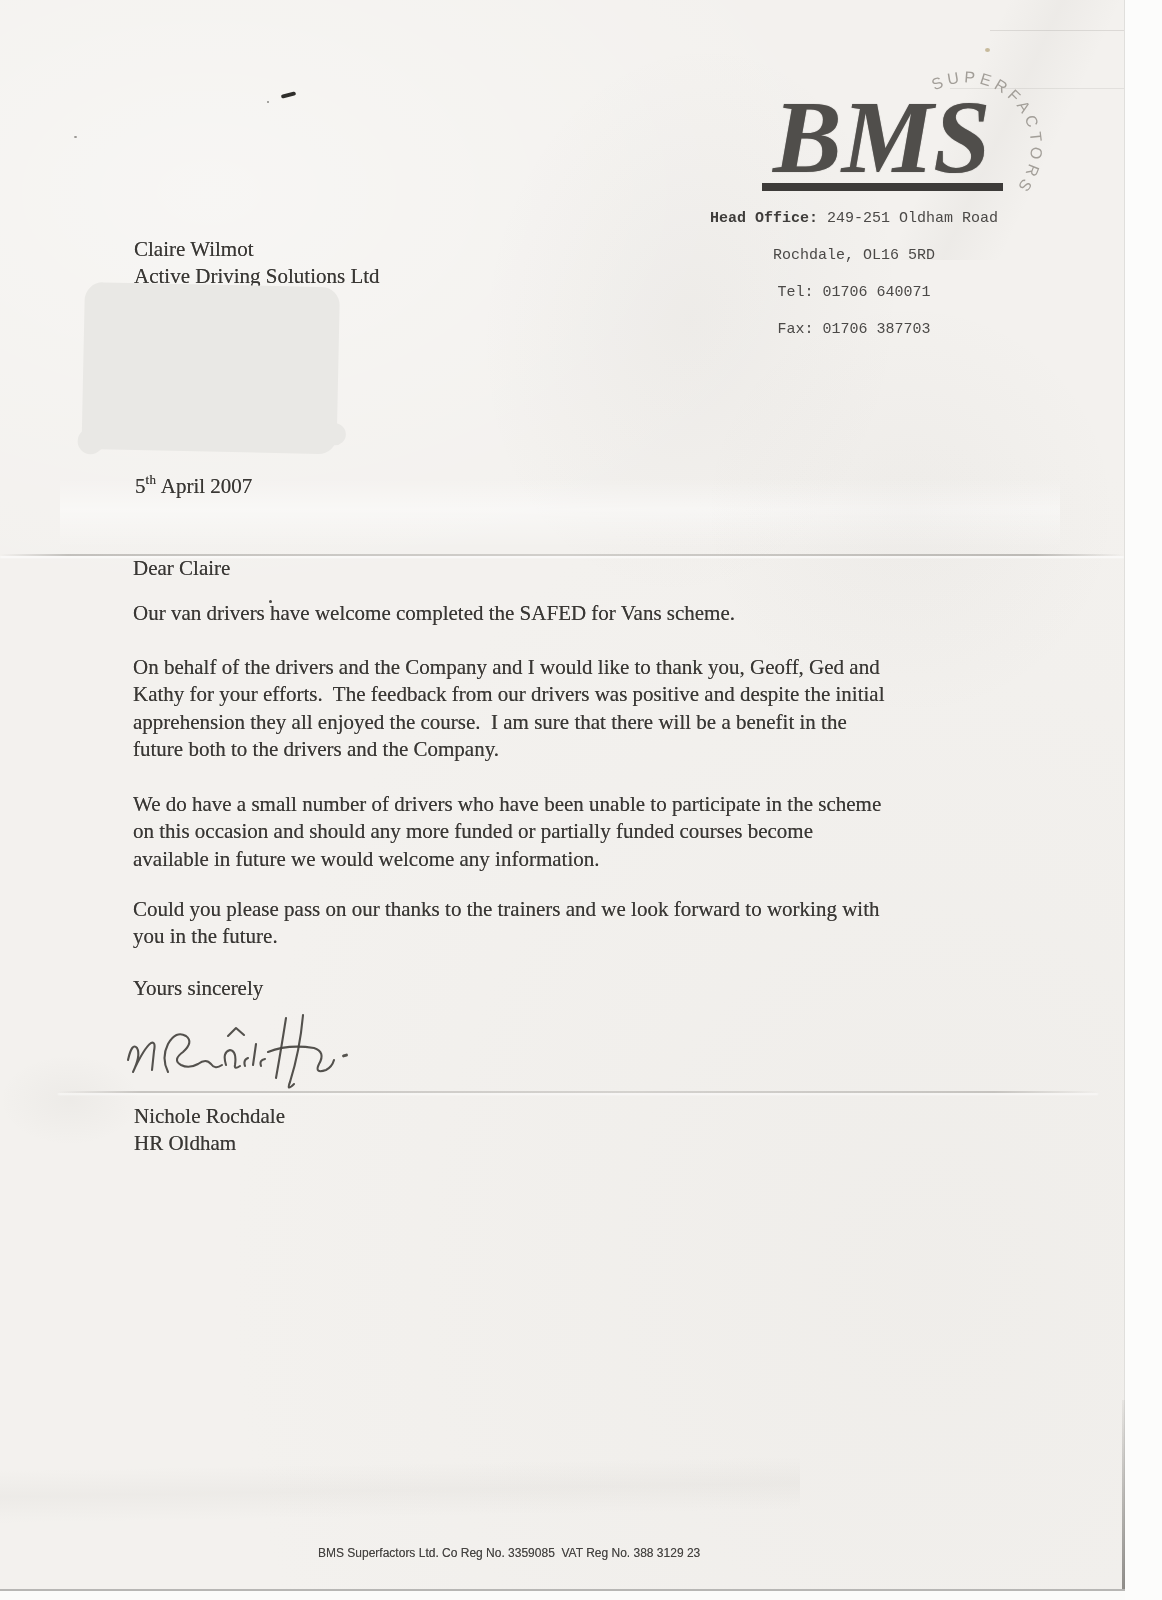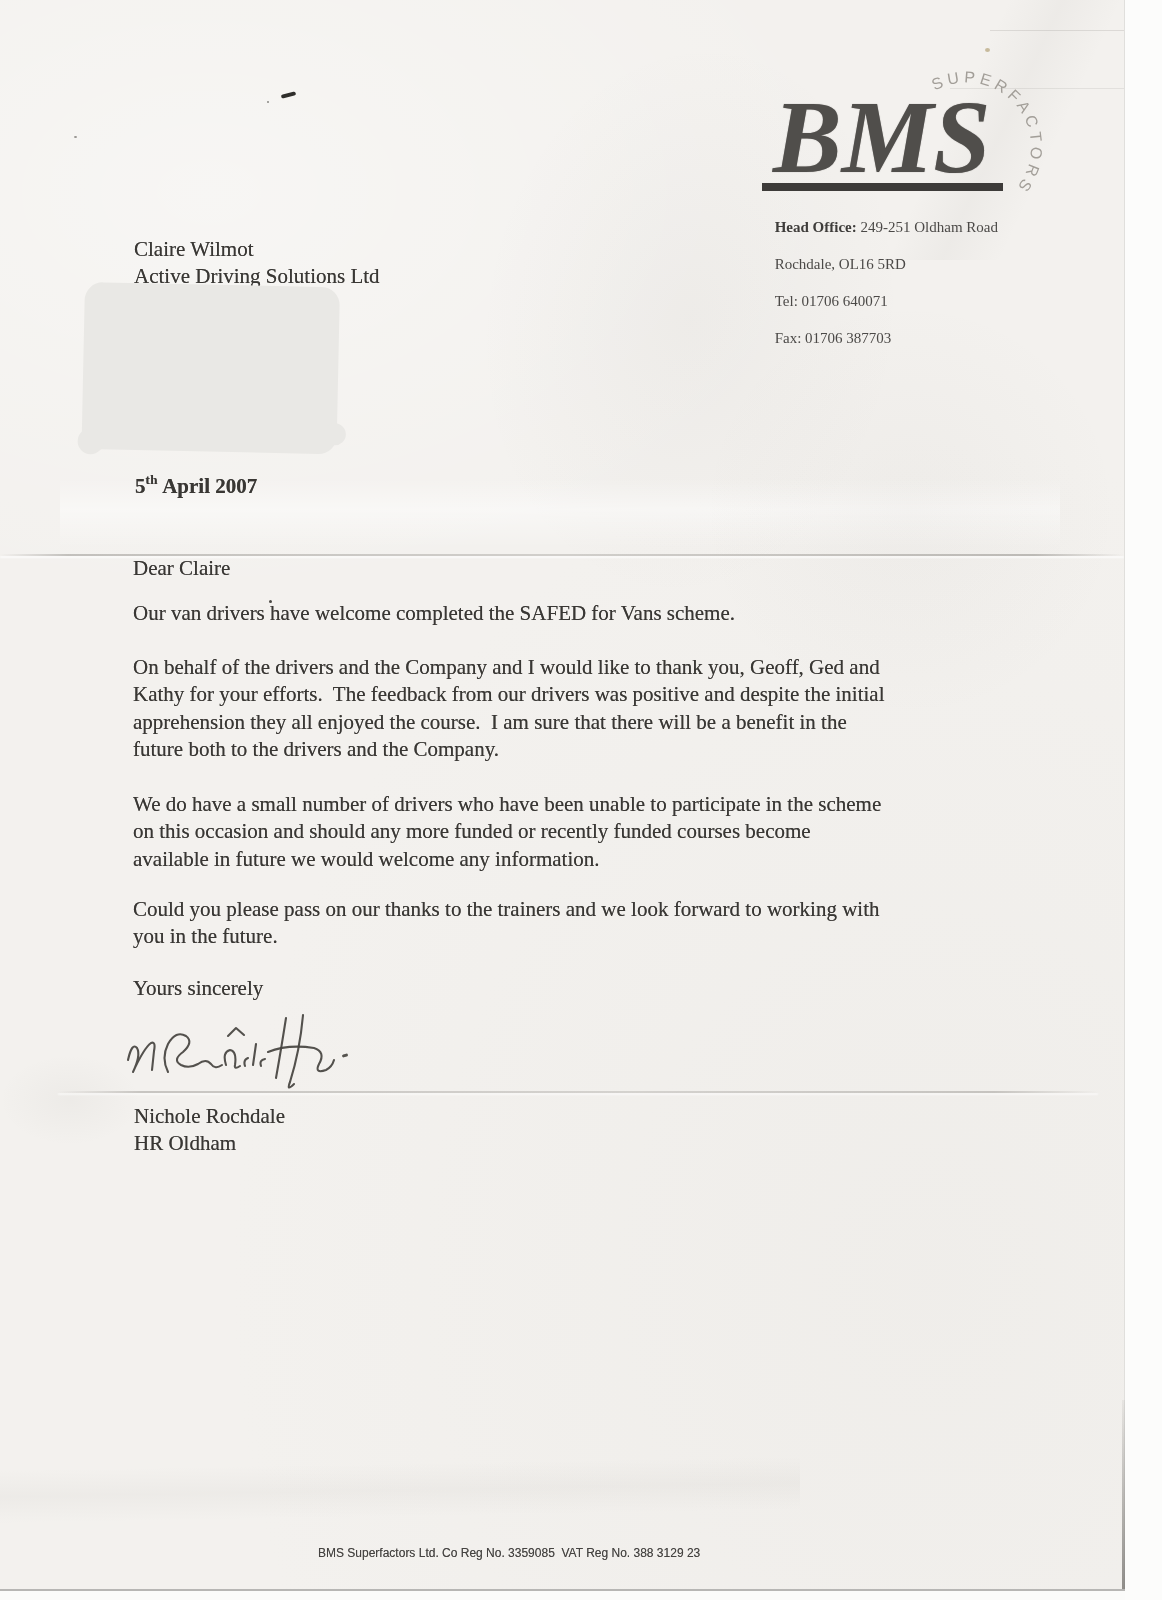--- a/index.html
+++ b/index.html
@@ -40,34 +40,34 @@
     letter-spacing: 0px; white-space: nowrap;
     text-shadow: 0 0 1px rgba(80,78,75,0.55);
   }
   .logo-bar { left: 762px; top: 183px; width: 241px; height: 8px; background: #3d3b39; }
   .stamp-arc { left: 858px; top: 28px; width: 250px; height: 210px; overflow: visible; }
   .stamp-arc text {
     font-family: "Liberation Sans", sans-serif;
     font-size: 16px; letter-spacing: 4.2px; fill: #a29e98;
   }
   .ho-block {
-    right: 164px; top: 209px; text-align: left;
-    font-family: Liberation Serif, serif;
+    right: 164px; top: 200px; text-align: center;
+    font-family: Liberation Mono, monospace;
     font-size: 15px; line-height: 37px; color: #4b4947; white-space: nowrap;
   }
   .ho-bold { font-weight: bold; color: #3e3c3a; }
 
   
   .serif-txt {
     font-size: 21px; line-height: 27.3px; color: #393734;
     text-shadow: 0 0 0.5px rgba(57,55,52,0.7);
   }
   .para { left: 133px; width: 830px; white-space: pre-wrap; }
   .recipient { left: 134px; top: 236px; line-height: 27.4px; }
-  .dateline { left: 135px; top: 466px; white-space: pre-wrap; font-weight: bold; }
+  .dateline { left: 135px; top: 466px; white-space: pre-wrap; }
   .dateline sup { font-size: 13px; vertical-align: 9px; letter-spacing: 0.5px; }
   .names { left: 134px; top: 1103px; line-height: 27.3px; }
   .footer-line {
     left: 318px; top: 1546px;
     font-family: Liberation Sans, sans-serif;
     font-size: 12px; color: #454341; white-space: pre;
     text-shadow: 0 0 0.5px rgba(69,67,65,0.6);
   }
 
   
@@ -172,21 +172,21 @@
   <div class="abs noev crease1"></div>
 
   <div class="abs serif-txt para" style="top:555px">Dear Claire</div>
   <div class="abs serif-txt para" style="top:600px">Our van drivers have welcome completed the SAFED for Vans scheme.</div>
   <div class="abs noev art-apostrophe"></div>
   <div class="abs serif-txt para" style="top:654px">On behalf of the drivers and the Company and I would like to thank you, Geoff, Ged and
 Kathy for your efforts.  The feedback from our drivers was positive and despite the initial
 apprehension they all enjoyed the course.  I am sure that there will be a benefit in the
 future both to the drivers and the Company.</div>
   <div class="abs serif-txt para" style="top:791px">We do have a small number of drivers who have been unable to participate in the scheme
-on this occasion and should any more funded or recently funded courses become
+on this occasion and should any more funded or partially funded courses become
 available in future we would welcome any information.</div>
   <div class="abs serif-txt para" style="top:896px">Could you please pass on our thanks to the trainers and we look forward to working with
 you in the future.</div>
   <div class="abs serif-txt para" style="top:975px">Yours sincerely</div>
 
   <svg class="abs signature-svg" viewBox="0 0 235 85" aria-label="N Radcliffe">
     <path d="M 10 48 Q 14 30 19 36 Q 23 43 15 60 M 15 60 Q 26 36 33 31 Q 38 29 36 39 L 34 58"></path>
     <path d="M 50 60 Q 43 46 50 32 Q 58 18 68 24 Q 76 30 65 40 Q 54 48 63 53 Q 71 57 80 52 Q 88 46 93 52 Q 97 58 104 53"></path>
     <path d="M 108 53 Q 104 40 112 38 Q 119 39 117 53 Q 116 58 122 54 M 127 54 Q 125 48 130 46 M 135 53 L 138 32 M 143 54 Q 141 48 147 47"></path>
     <path d="M 110 24 L 118 16 L 126 23"></path>

